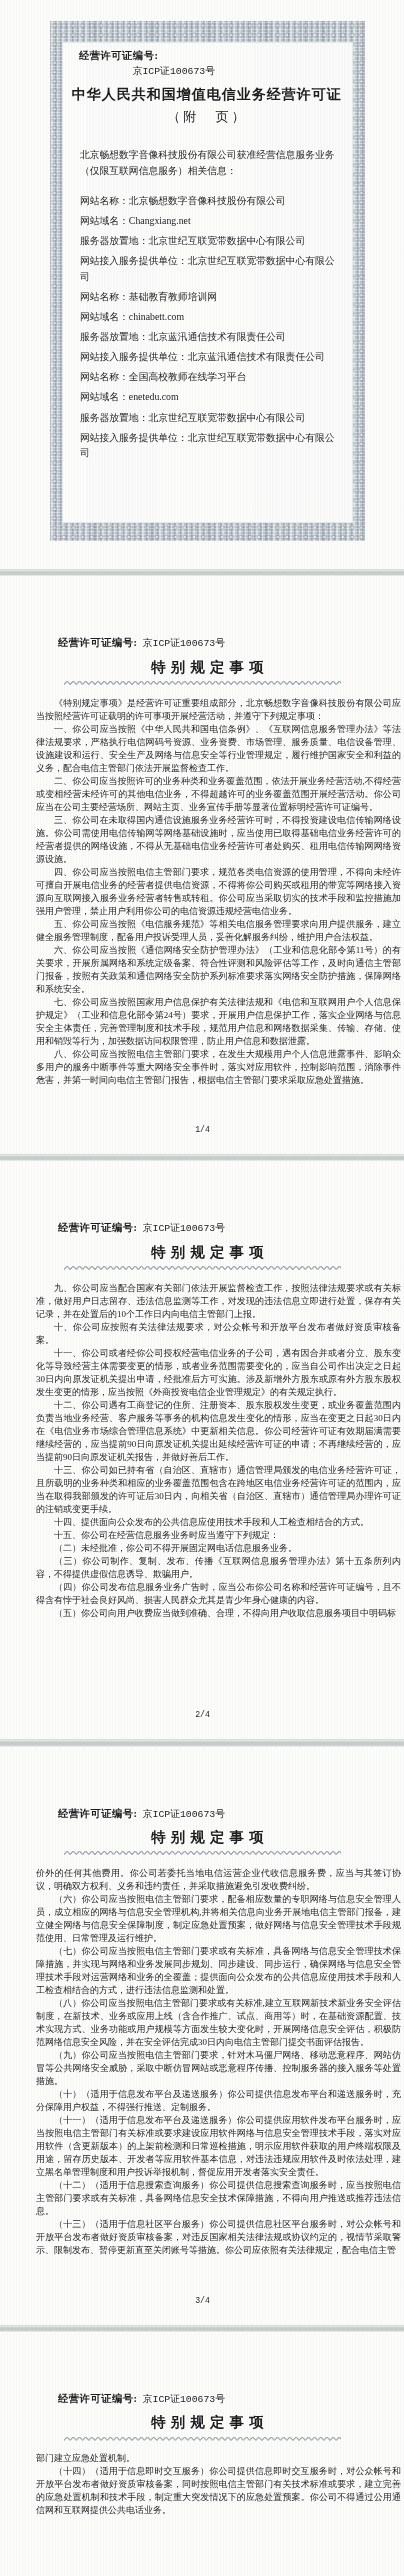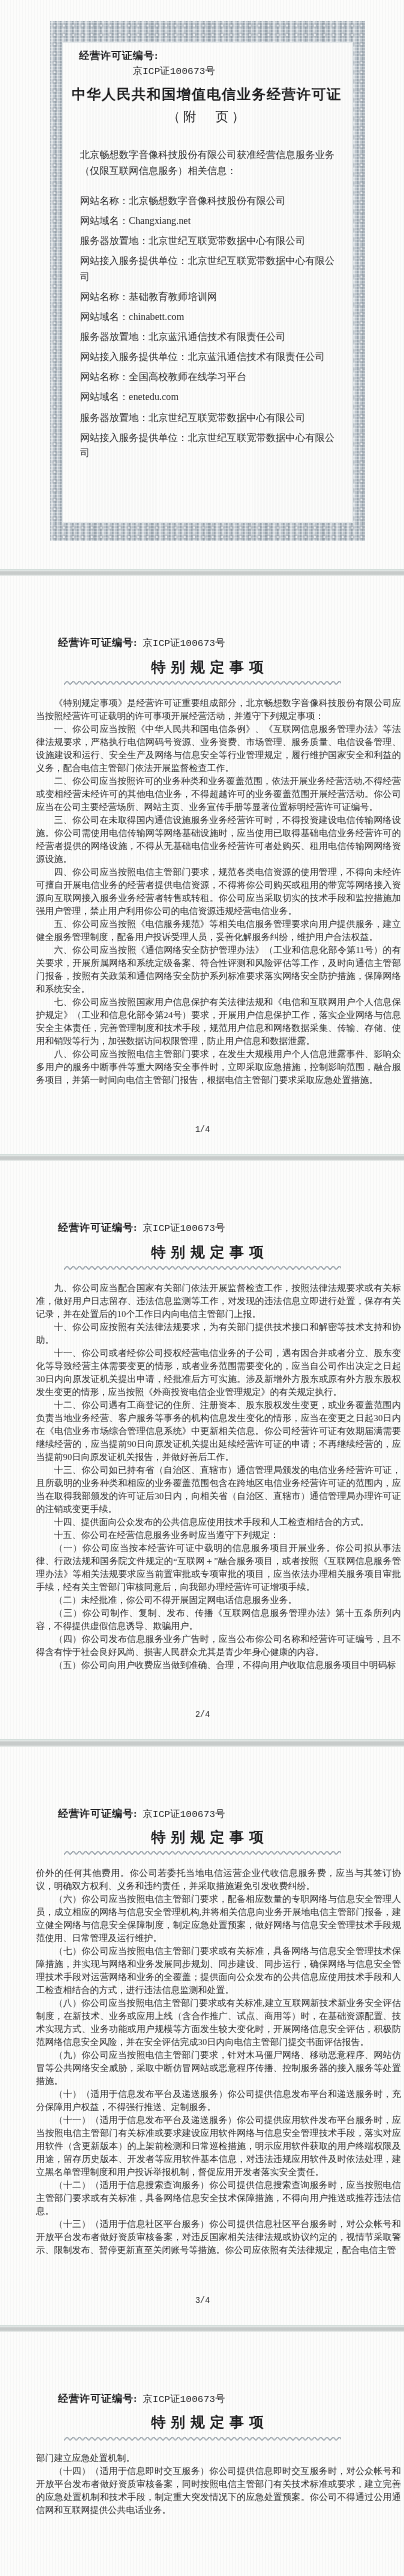--- a/index.html
+++ b/index.html
@@ -107,41 +107,40 @@
     <div class="zigzag"></div>
     <div class="pp-body">
         <p class="para">《特别规定事项》是经营许可证重要组成部分，北京畅想数字音像科技股份有限公司应当按照经营许可证载明的许可事项开展经营活动，并遵守下列规定事项：</p>
         <p class="para">一、你公司应当按照《中华人民共和国电信条例》、《互联网信息服务管理办法》等法律法规要求，严格执行电信网码号资源、业务资费、市场管理、服务质量、电信设备管理、设施建设和运行、安全生产及网络与信息安全等行业管理规定，履行维护国家安全和利益的义务，配合电信主管部门依法开展监督检查工作。</p>
         <p class="para">二、你公司应当按照许可的业务种类和业务覆盖范围，依法开展业务经营活动,不得经营或变相经营未经许可的其他电信业务，不得超越许可的业务覆盖范围开展经营活动。你公司应当在公司主要经营场所、网站主页、业务宣传手册等显著位置标明经营许可证编号。</p>
         <p class="para">三、你公司在未取得国内通信设施服务业务经营许可时，不得投资建设电信传输网络设施。你公司需使用电信传输网等网络基础设施时，应当使用已取得基础电信业务经营许可的经营者提供的网络设施，不得从无基础电信业务经营许可者处购买、租用电信传输网网络资源设施。</p>
         <p class="para">四、你公司应当按照电信主管部门要求，规范各类电信资源的使用管理，不得向未经许可擅自开展电信业务的经营者提供电信资源，不得将你公司购买或租用的带宽等网络接入资源向互联网接入服务业务经营者转售或转租。你公司应当采取切实的技术手段和监控措施加强用户管理，禁止用户利用你公司的电信资源违规经营电信业务。</p>
         <p class="para">五、你公司应当按照《电信服务规范》等相关电信服务管理要求向用户提供服务，建立健全服务管理制度，配备用户投诉受理人员，妥善化解服务纠纷，维护用户合法权益。</p>
         <p class="para">六、你公司应当按照《通信网络安全防护管理办法》（工业和信息化部令第11号）的有关要求，开展所属网络和系统定级备案、符合性评测和风险评估等工作，及时向通信主管部门报备，按照有关政策和通信网络安全防护系列标准要求落实网络安全防护措施，保障网络和系统安全。</p>
         <p class="para">七、你公司应当按照国家用户信息保护有关法律法规和《电信和互联网用户个人信息保护规定》（工业和信息化部令第24号）要求，开展用户信息保护工作，落实企业网络与信息安全主体责任，完善管理制度和技术手段，规范用户信息和网络数据采集、传输、存储、使用和销毁等行为，加强数据访问权限管理，防止用户信息和数据泄露。</p>
-        <p class="para">八、你公司应当按照电信主管部门要求，在发生大规模用户个人信息泄露事件、影响众多用户的服务中断事件等重大网络安全事件时，立即采取应急措施，控制影响范围，融合服务项目，并第一时间向电信主管部门报告，根据电信主管部门要求采取应急处置措施。</p>
+        <p class="para">八、你公司应当按照电信主管部门要求，在发生大规模用户个人信息泄露事件、影响众多用户的服务中断事件等重大网络安全事件时，落实对应用软件，控制影响范围，消除事件危害，并第一时间向电信主管部门报告，根据电信主管部门要求采取应急处置措施。</p>
       </div>
     <div class="page-no">1/4</div>
   </section>
 
   <div class="gap"></div>
   <section class="page prov">
     <div class="pp-head">
       <span class="pp-label">经营许可证编号:</span><span class="pp-no">京ICP证100673号</span>
     </div>
     <h2 class="pp-title">特别规定事项</h2>
     <div class="zigzag"></div>
     <div class="pp-body">
         <p class="para">九、你公司应当配合国家有关部门依法开展监督检查工作，按照法律法规要求或有关标准，做好用户日志留存、违法信息监测等工作，对发现的违法信息立即进行处置，保存有关记录，并在处置后的10个工作日内向电信主管部门上报。</p>
-        <p class="para">十、你公司应按照有关法律法规要求，为有关部门提供技术接口和解密等技术支持和协助。</p>
+        <p class="para">十、你公司应按照有关法律法规要求，对公众帐号和开放平台发布者做好资质审核备案。</p>
         <p class="para">十一、你公司或者经你公司授权经营电信业务的子公司，遇有因合并或者分立、股东变化等导致经营主体需要变更的情形，或者业务范围需要变化的，应当自公司作出决定之日起30日内向原发证机关提出申请，经批准后方可实施。涉及新增外方股东或原有外方股东股权发生变更的情形，应当按照《外商投资电信企业管理规定》的有关规定执行。</p>
         <p class="para">十二、你公司遇有工商登记的住所、注册资本、股东股权发生变更，或业务覆盖范围内负责当地业务经营、客户服务等事务的机构信息发生变化的情形，应当在变更之日起30日内在《电信业务市场综合管理信息系统》中更新相关信息。你公司经营许可证有效期届满需要继续经营的，应当提前90日向原发证机关提出延续经营许可证的申请；不再继续经营的，应当提前90日向原发证机关报告，并做好善后工作。</p>
         <p class="para">十三、你公司如已持有省（自治区、直辖市）通信管理局颁发的电信业务经营许可证，且所载明的业务种类和相应的业务覆盖范围包含在跨地区电信业务经营许可证的范围内，应当在取得我部颁发的许可证后30日内，向相关省（自治区、直辖市）通信管理局办理许可证的注销或变更手续。</p>
         <p class="para">十四、提供面向公众发布的公共信息应使用技术手段和人工检查相结合的方式。</p>
         <p class="para">十五、你公司在经营信息服务业务时应当遵守下列规定：</p>
-        <p class="para">（一）你公司应当按本经营许可证中载明的信息服务项目开展业务。你公司拟从事法律、行政法规和国务院文件规定的“互联网＋”融合服务项目，或者按照《互联网信息服务管理办法》等相关法规要求应当前置审批或专项审批的项目，应当依法办理相关服务项目审批手续，经有关主管部门审核同意后，向我部办理经营许可证增项手续。</p>
         <p class="para">（二）未经批准，你公司不得开展固定网电话信息服务业务。</p>
         <p class="para">（三）你公司制作、复制、发布、传播《互联网信息服务管理办法》第十五条所列内容，不得提供虚假信息诱导、欺骗用户。</p>
         <p class="para">（四）你公司发布信息服务业务广告时，应当公布你公司名称和经营许可证编号，且不得含有悖于社会良好风尚、损害人民群众尤其是青少年身心健康的内容。</p>
         <p class="para">（五）你公司向用户收费应当做到准确、合理，不得向用户收取信息服务项目中明码标</p>
       </div>
     <div class="page-no">2/4</div>
   </section>
 
   <div class="gap"></div>
   <section class="page prov">

